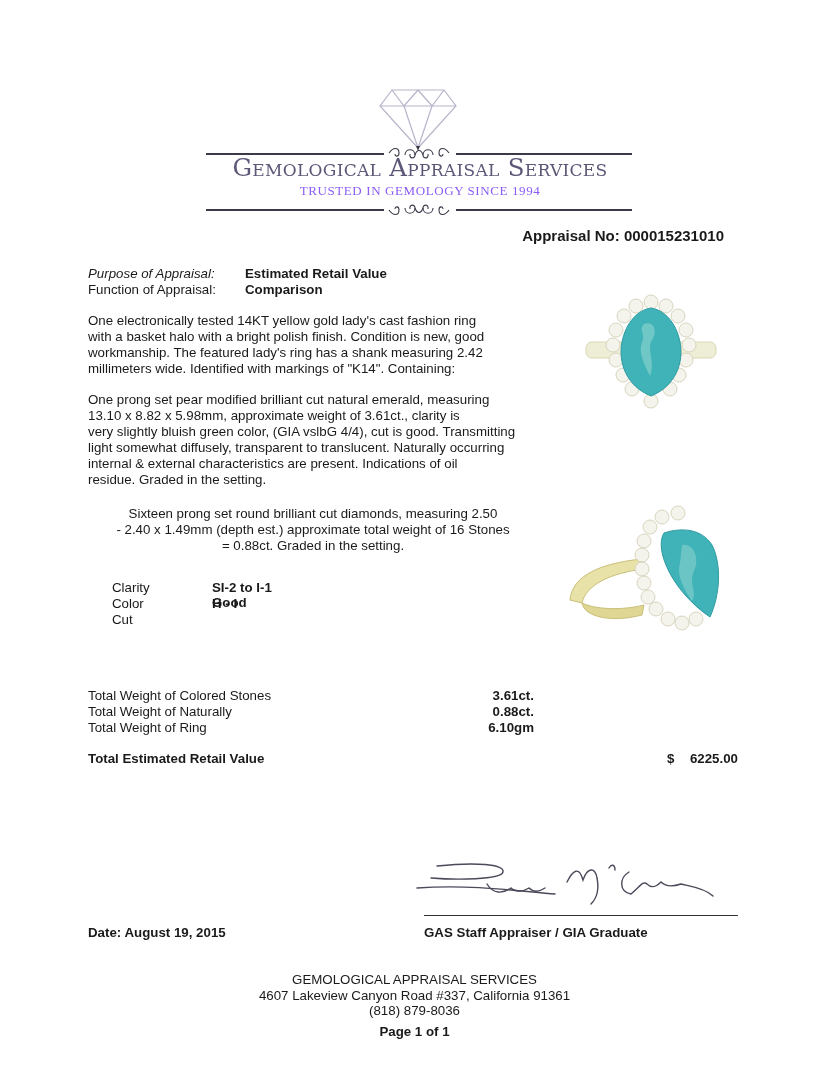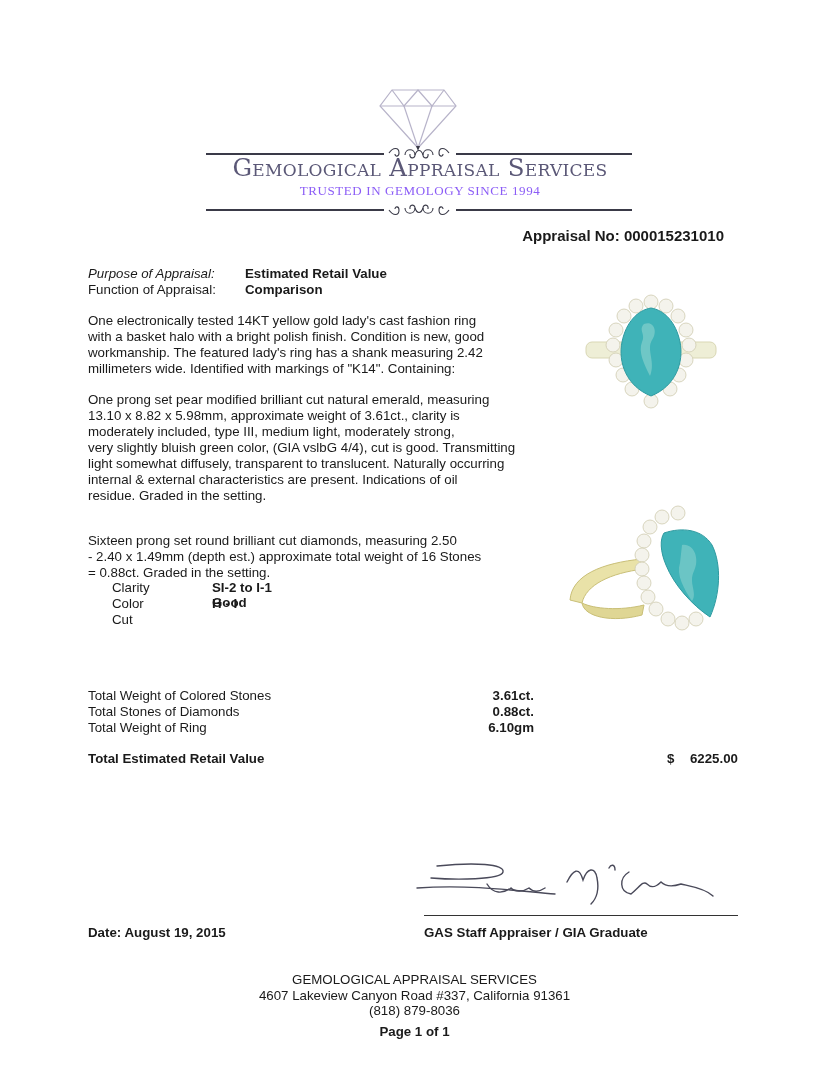--- a/index.html
+++ b/index.html
@@ -94,43 +94,42 @@
 <div class="abs para" style="top:313px;">
   <div>One electronically tested 14KT yellow gold lady's cast fashion ring</div>
   <div>with a basket halo with a bright polish finish. Condition is new, good</div>
   <div>workmanship. The featured lady's ring has a shank measuring 2.42</div>
   <div>millimeters wide. Identified with markings of "K14".  Containing:</div>
 </div>
 
 <div class="abs para" style="top:392px; width:460px;">
   <div>One prong set pear modified brilliant cut natural emerald, measuring</div>
   <div>13.10 x 8.82 x 5.98mm, approximate weight of 3.61ct., clarity is</div>
-  <div>moderately included, type III, medium light, moderately strong,</div>
   <div>very slightly bluish green color, (GIA vslbG 4/4), cut is good. Transmitting</div>
   <div>light somewhat diffusely, transparent to translucent. Naturally occurring</div>
   <div>internal &amp; external characteristics are present. Indications of oil</div>
   <div>residue. Graded in the setting.</div>
 </div>
 
-<div class="abs para" style="top:533px;">
+<div class="abs para" style="top:506px;text-align:center;">
   <div>Sixteen prong set round brilliant cut diamonds, measuring 2.50</div>
   <div>- 2.40 x 1.49mm (depth est.) approximate total weight of 16 Stones</div>
   <div>= 0.88ct. Graded in the setting.</div>
 </div>
 
 <div class="abs grade-label line" style="top:580px;">Clarity</div>
 <div class="abs grade-val line" style="top:580px;">SI-2 to I-1</div>
 <div class="abs grade-label line" style="top:596px;">Color</div>
 <div class="abs grade-val line" style="top:596px;">H - I</div>
 <div class="abs grade-label line" style="top:612px;">Cut</div>
 <div class="abs grade-val line" style="top:595px;">Good</div>
 
 <div class="abs tw-label line" style="top:688px;">Total Weight of Colored Stones</div>
 <div class="abs tw-val line" style="top:688px;">3.61ct.</div>
-<div class="abs tw-label line" style="top:704px;">Total Stones of Diamonds</div>
+<div class="abs tw-label line" style="top:704px;">Total Weight of Naturally</div>
 <div class="abs tw-val line" style="top:704px;">0.88ct.</div>
 <div class="abs tw-label line" style="top:720px;">Total Weight of Ring</div>
 <div class="abs tw-val line" style="top:720px;">6.10gm</div>
 
 <div class="abs total-label line">Total Estimated Retail Value</div>
 <div class="abs total-dollar line">$</div>
 <div class="abs total-amount line">6225.00</div>
 
 <svg class="abs ring-img" style="left:566px; top:292px; width:170px; height:120px;" viewBox="0 0 170 120">
   <rect x="20" y="50" width="130" height="16" rx="6" fill="#eeeed6" stroke="#d9d7b4" stroke-width="1"></rect>

